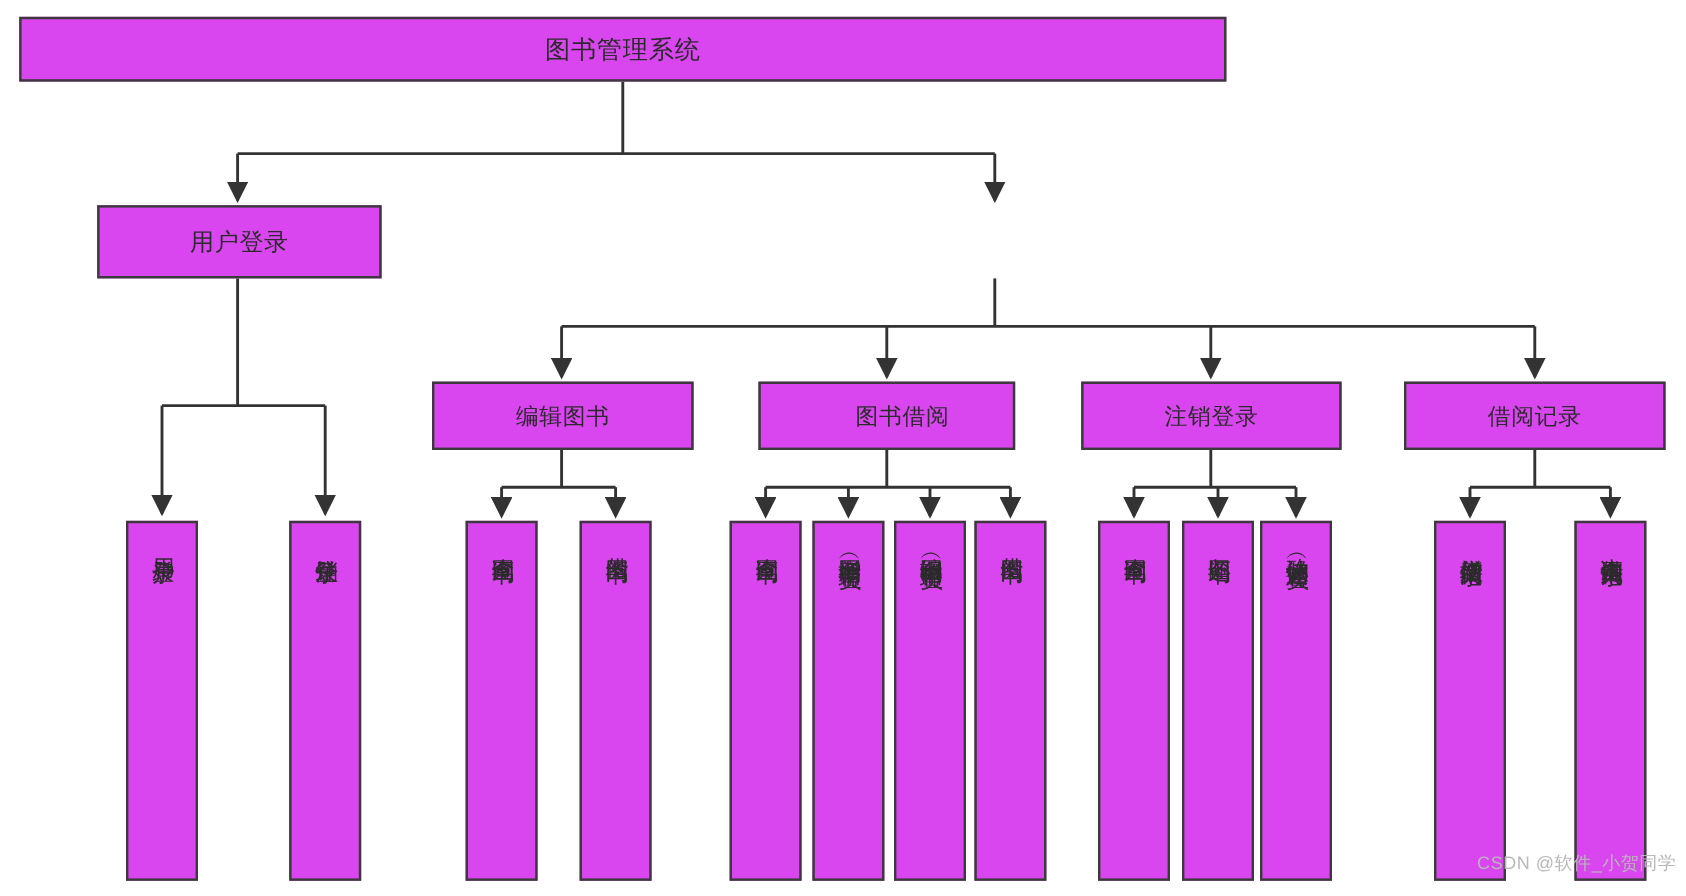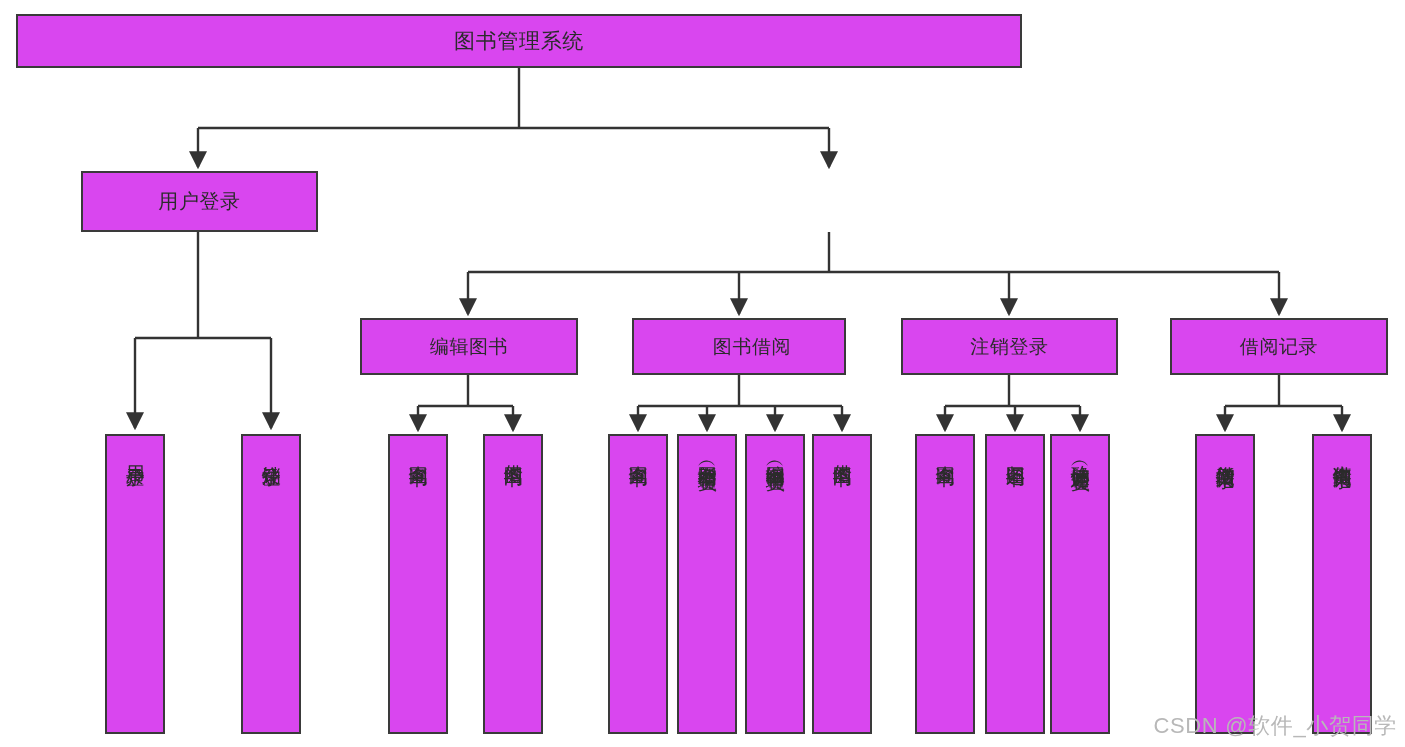--- a/index.html
+++ b/index.html
@@ -59,22 +59,22 @@
     white-space: nowrap;
     display: block;
   }
   .htext {
     white-space: nowrap;
     letter-spacing: 0.03em;
   }
   #watermark {
     position: absolute;
     right: 8px;
-    bottom: 6px;
-    font-size: 22px;
+    bottom: 18px;
+    font-size: 15px;
     color: #b8b8b8;
     letter-spacing: 0.03em;
     white-space: nowrap;
     z-index: 3;
   }
 </style>
 </head>
 <body>
 
 <div id="canvas">

